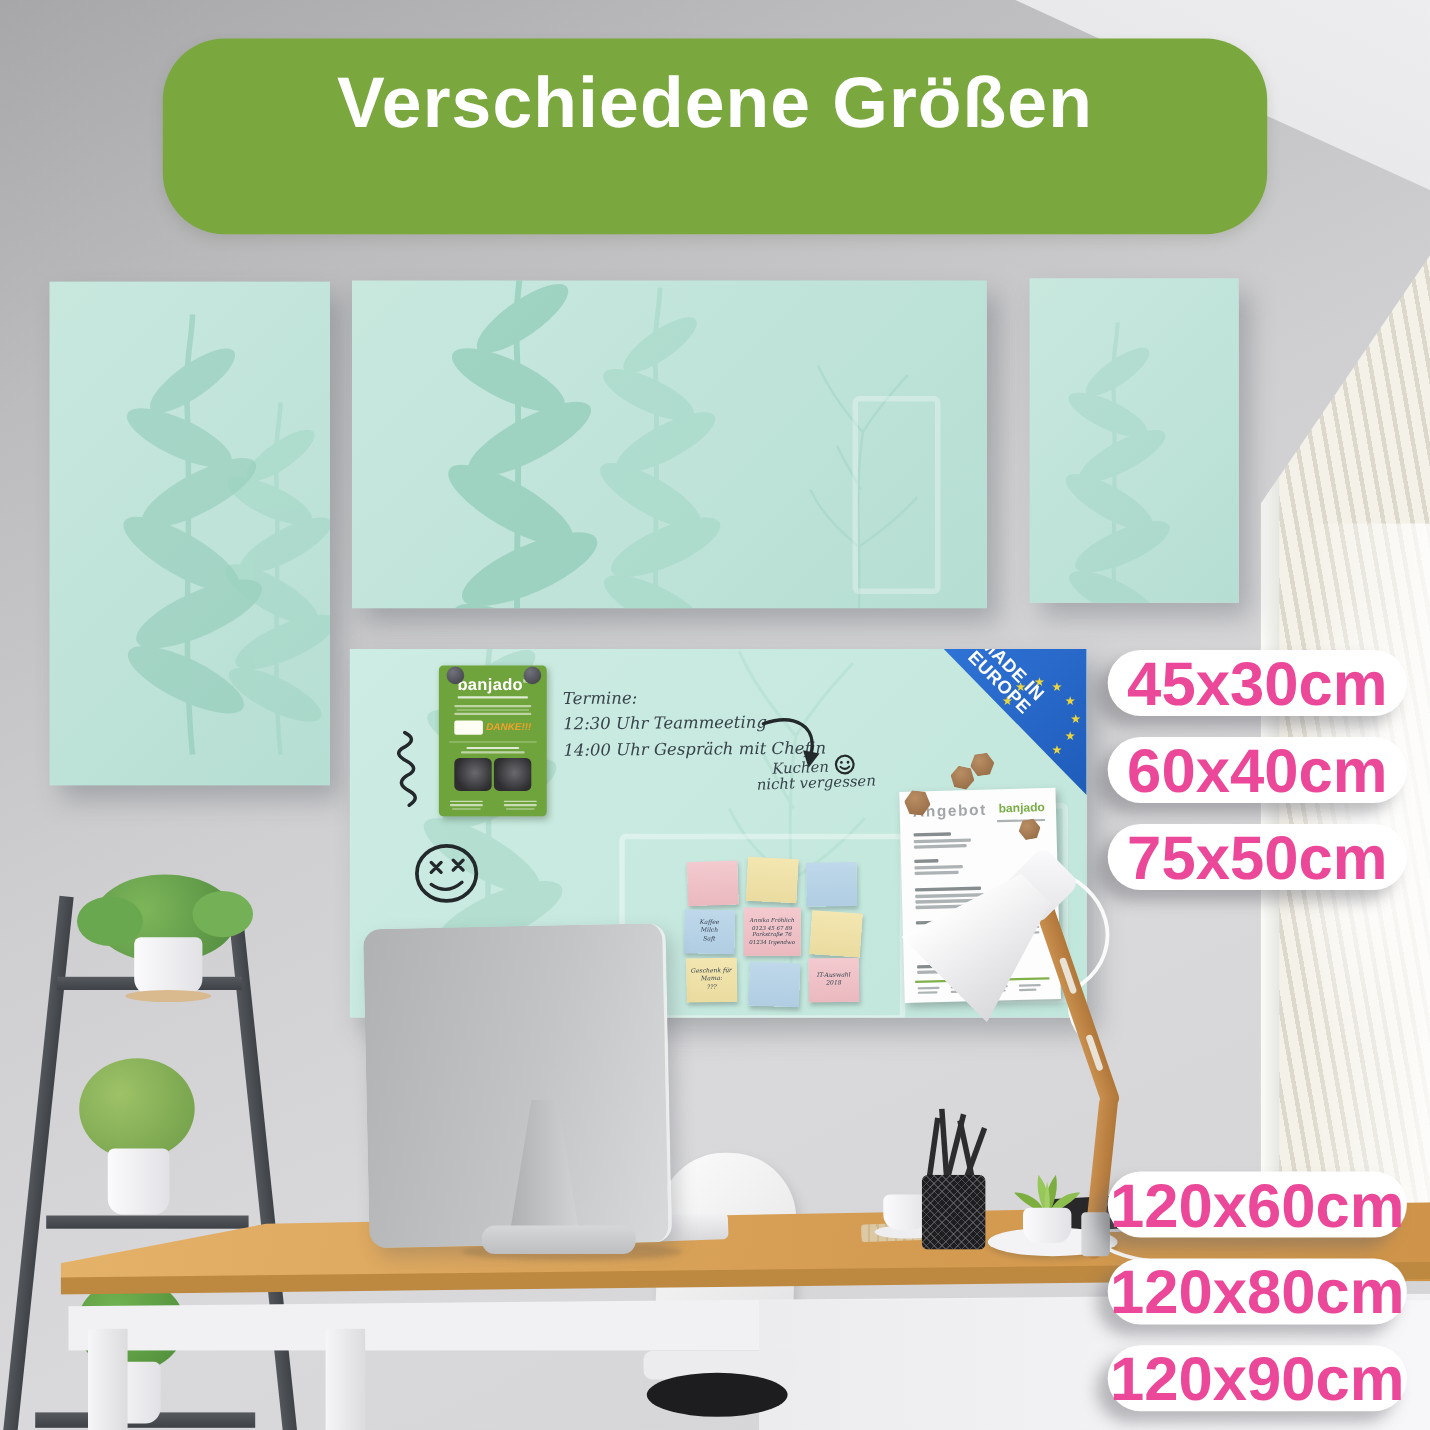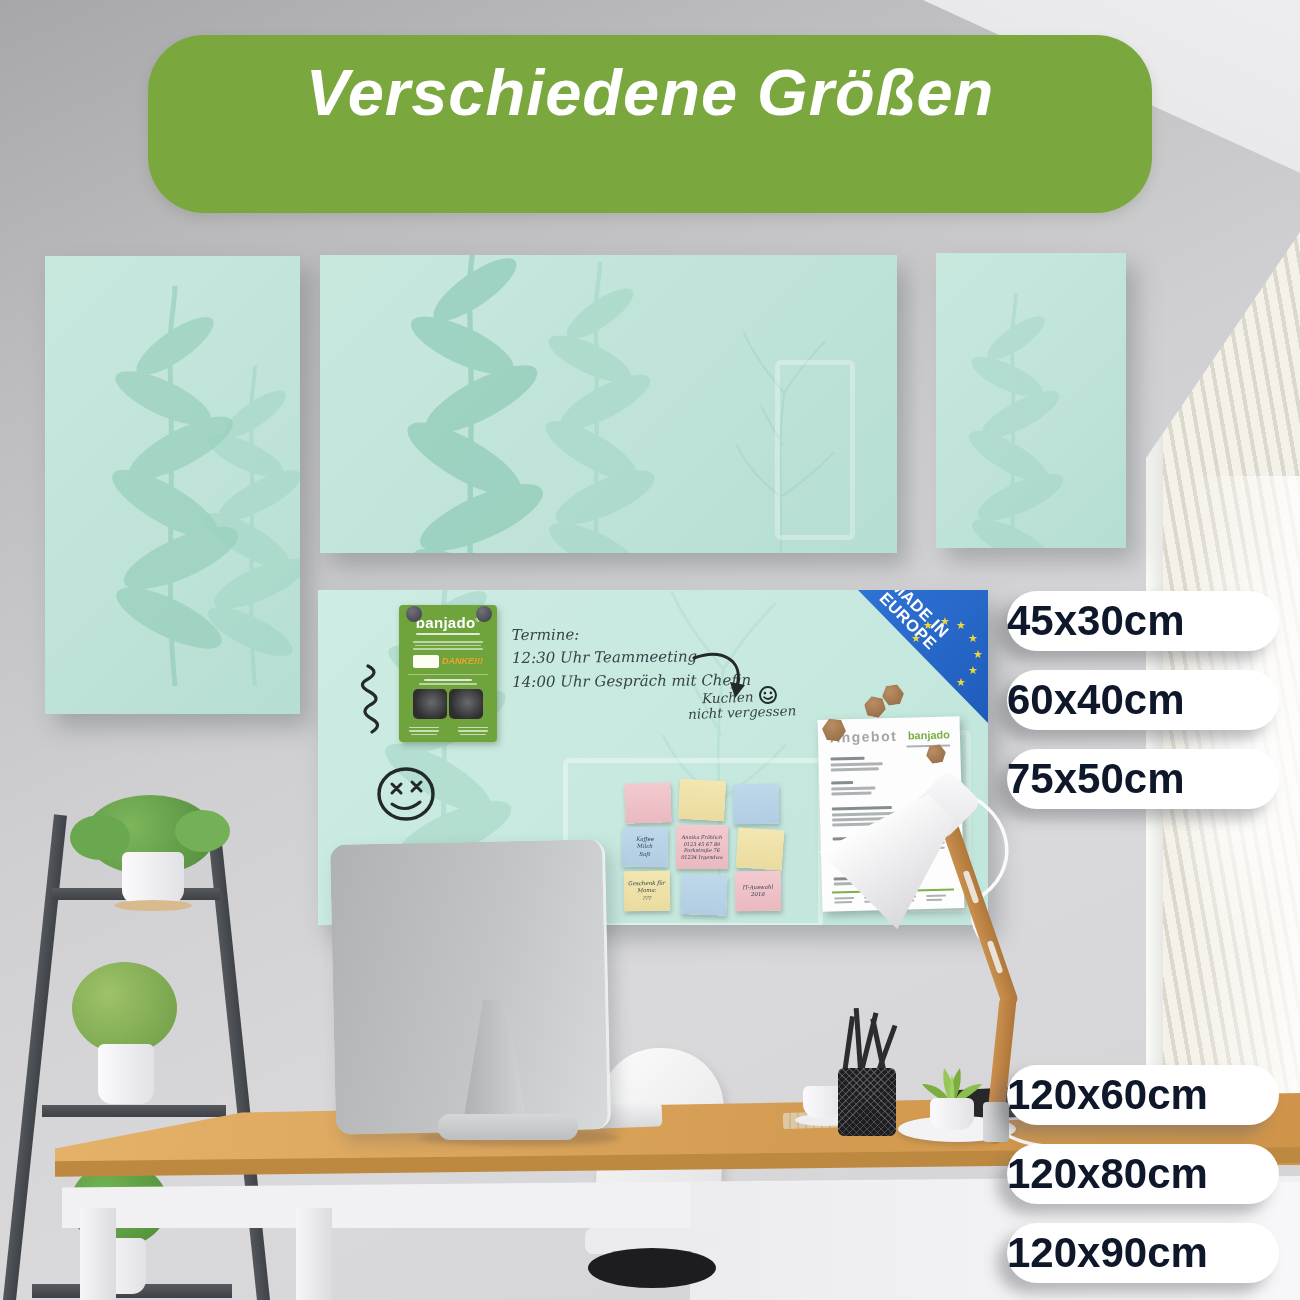--- a/index.html
+++ b/index.html
@@ -13,32 +13,32 @@
     background:linear-gradient(205deg,#ededef 0%,#dededf 60%,#d2d2d4 100%);}
   
   .window{left:1146px;top:232px;width:154px;height:870px;
     clip-path:polygon(0 26%,100% 0,100% 100%,0 100%);}
   .slats{position:absolute;inset:0;background:repeating-linear-gradient(80deg,#f4f1e8 0 9px,#dcd8cc 9px 13px);}
   .winframe{position:absolute;left:0;top:22%;width:17px;height:78%;background:linear-gradient(to right,#fbfbf9,#e6e6e2);}
   .winglow{position:absolute;right:-20px;top:35%;width:160px;height:420px;background:radial-gradient(closest-side,rgba(255,255,255,.95),rgba(255,255,255,0));}
   .sheer{position:absolute;right:0;top:28%;width:75%;height:72%;background:linear-gradient(to right,rgba(255,255,255,0),rgba(255,255,255,.8));}
   
   .banner{left:148px;top:35px;width:1004px;height:178px;border-radius:56px;
-    background:#7aa83e;color:#fff;text-align:center;box-shadow:0 5px 12px rgba(70,80,50,.15);font-style:italic;}
+    background:#7aa83e;color:#fff;text-align:center;box-shadow:0 5px 12px rgba(70,80,50,.15);}
   .banner-title{margin-top:20px;font-size:65px;font-weight:700;letter-spacing:1px;}
   .banner-sub{margin-top:4px;font-size:46px;font-weight:600;}
   
   .board{position:absolute;background:linear-gradient(135deg,#c8e8de 0%,#bfe3d9 55%,#b6ded3 100%);
     box-shadow:10px 13px 22px rgba(95,100,105,.38);overflow:hidden;}
   .plant{position:absolute;pointer-events:none;}
   .ghost{position:absolute;border:5px solid rgba(255,255,255,.38);border-radius:6px;}
   
   .pill{position:absolute;left:1007px;width:272px;height:60px;background:#fff;border-radius:32px;
-    box-shadow:-10px 10px 14px rgba(100,100,108,.42);display:flex;align-items:center;justify-content:flex-start;
-    font-weight:700;font-size:42px;color:#0f172a;letter-spacing:0;}
+    box-shadow:-10px 10px 14px rgba(100,100,108,.42);display:flex;align-items:center;justify-content:center;
+    font-weight:700;font-size:56px;color:#ec4899;letter-spacing:0;}
   
   .hand{font-family:"DejaVu Serif",serif;font-style:italic;color:#37424a;}
   .leaflet{position:absolute;left:81px;top:15px;width:98px;height:137px;background:#6fa33b;border-radius:4px;
     box-shadow:2px 3px 6px rgba(60,80,50,.35);color:#fff;text-align:center;}
   .magnet{position:absolute;width:16px;height:16px;border-radius:50%;
     background:radial-gradient(circle at 35% 30%,#70717a,#3c3d42);}
   .lbar{margin:2px auto;background:rgba(255,255,255,.78);height:2px;border-radius:1px;}
   .dog{display:inline-block;width:34px;height:30px;border-radius:5px;margin:2px 1px 0;
     background:radial-gradient(circle at 55% 45%,#6a6a6e 0%,#2e2e31 70%);}
   .hex{position:absolute;clip-path:polygon(25% 5%,75% 5%,100% 50%,75% 95%,25% 95%,0 50%);

